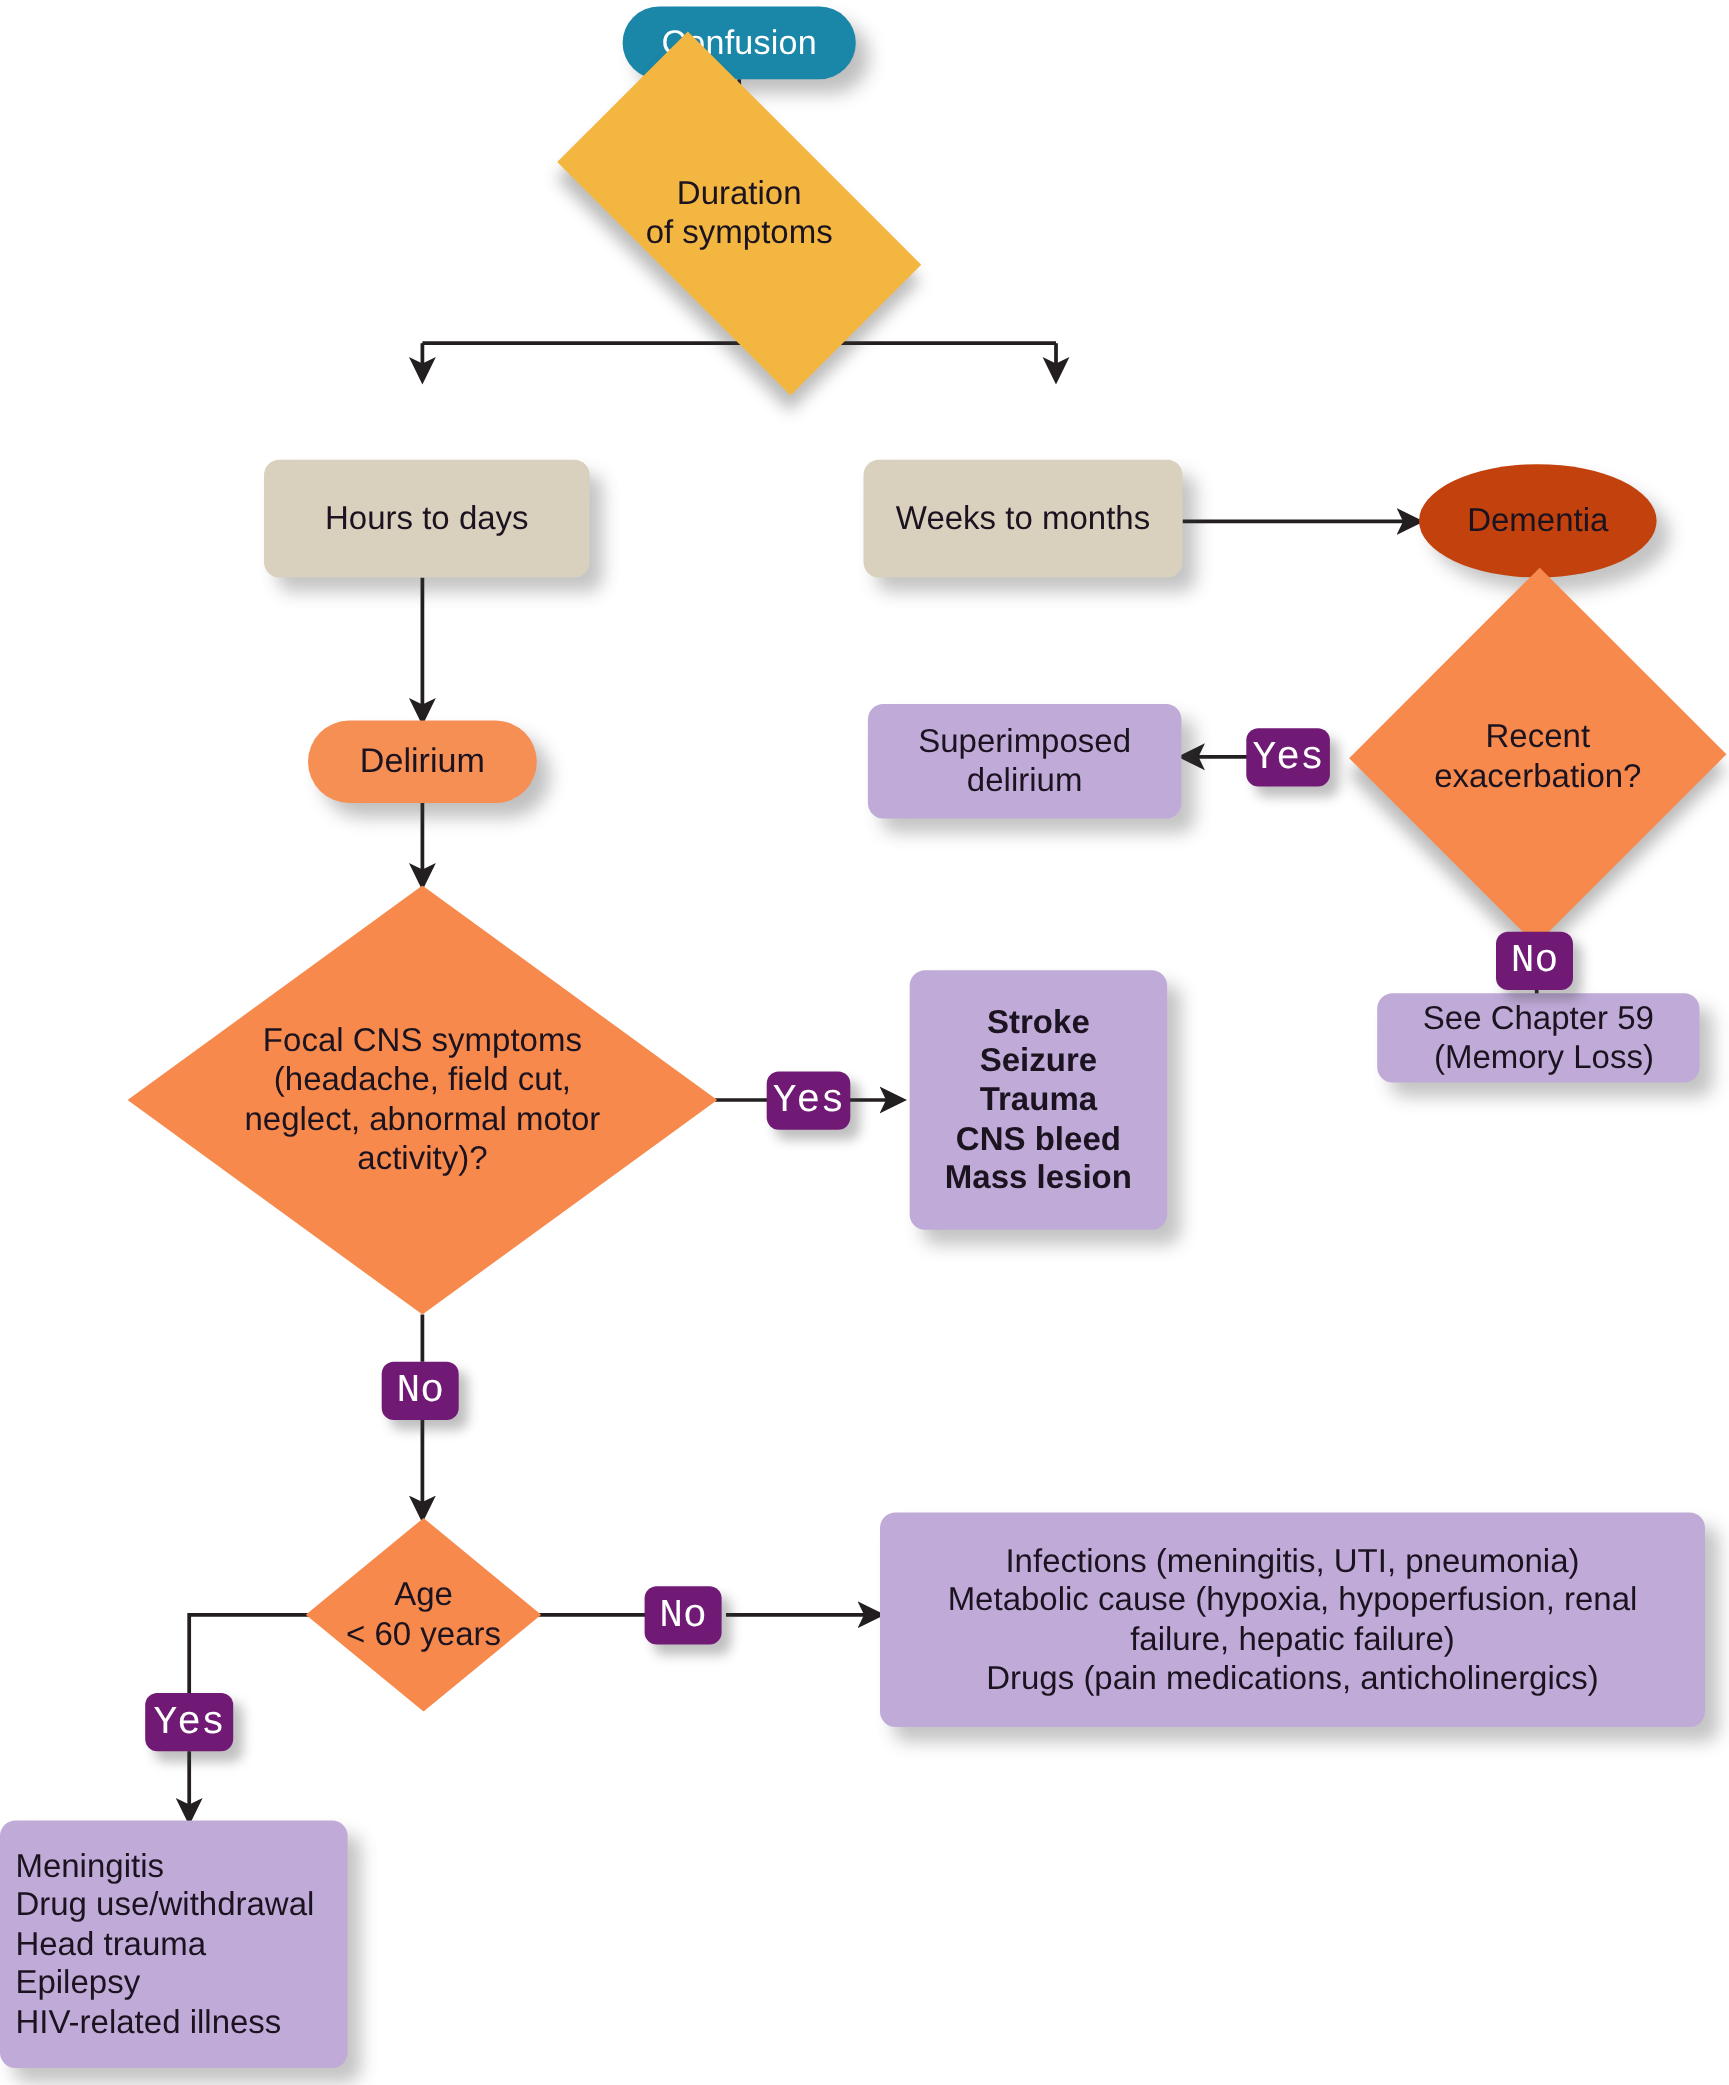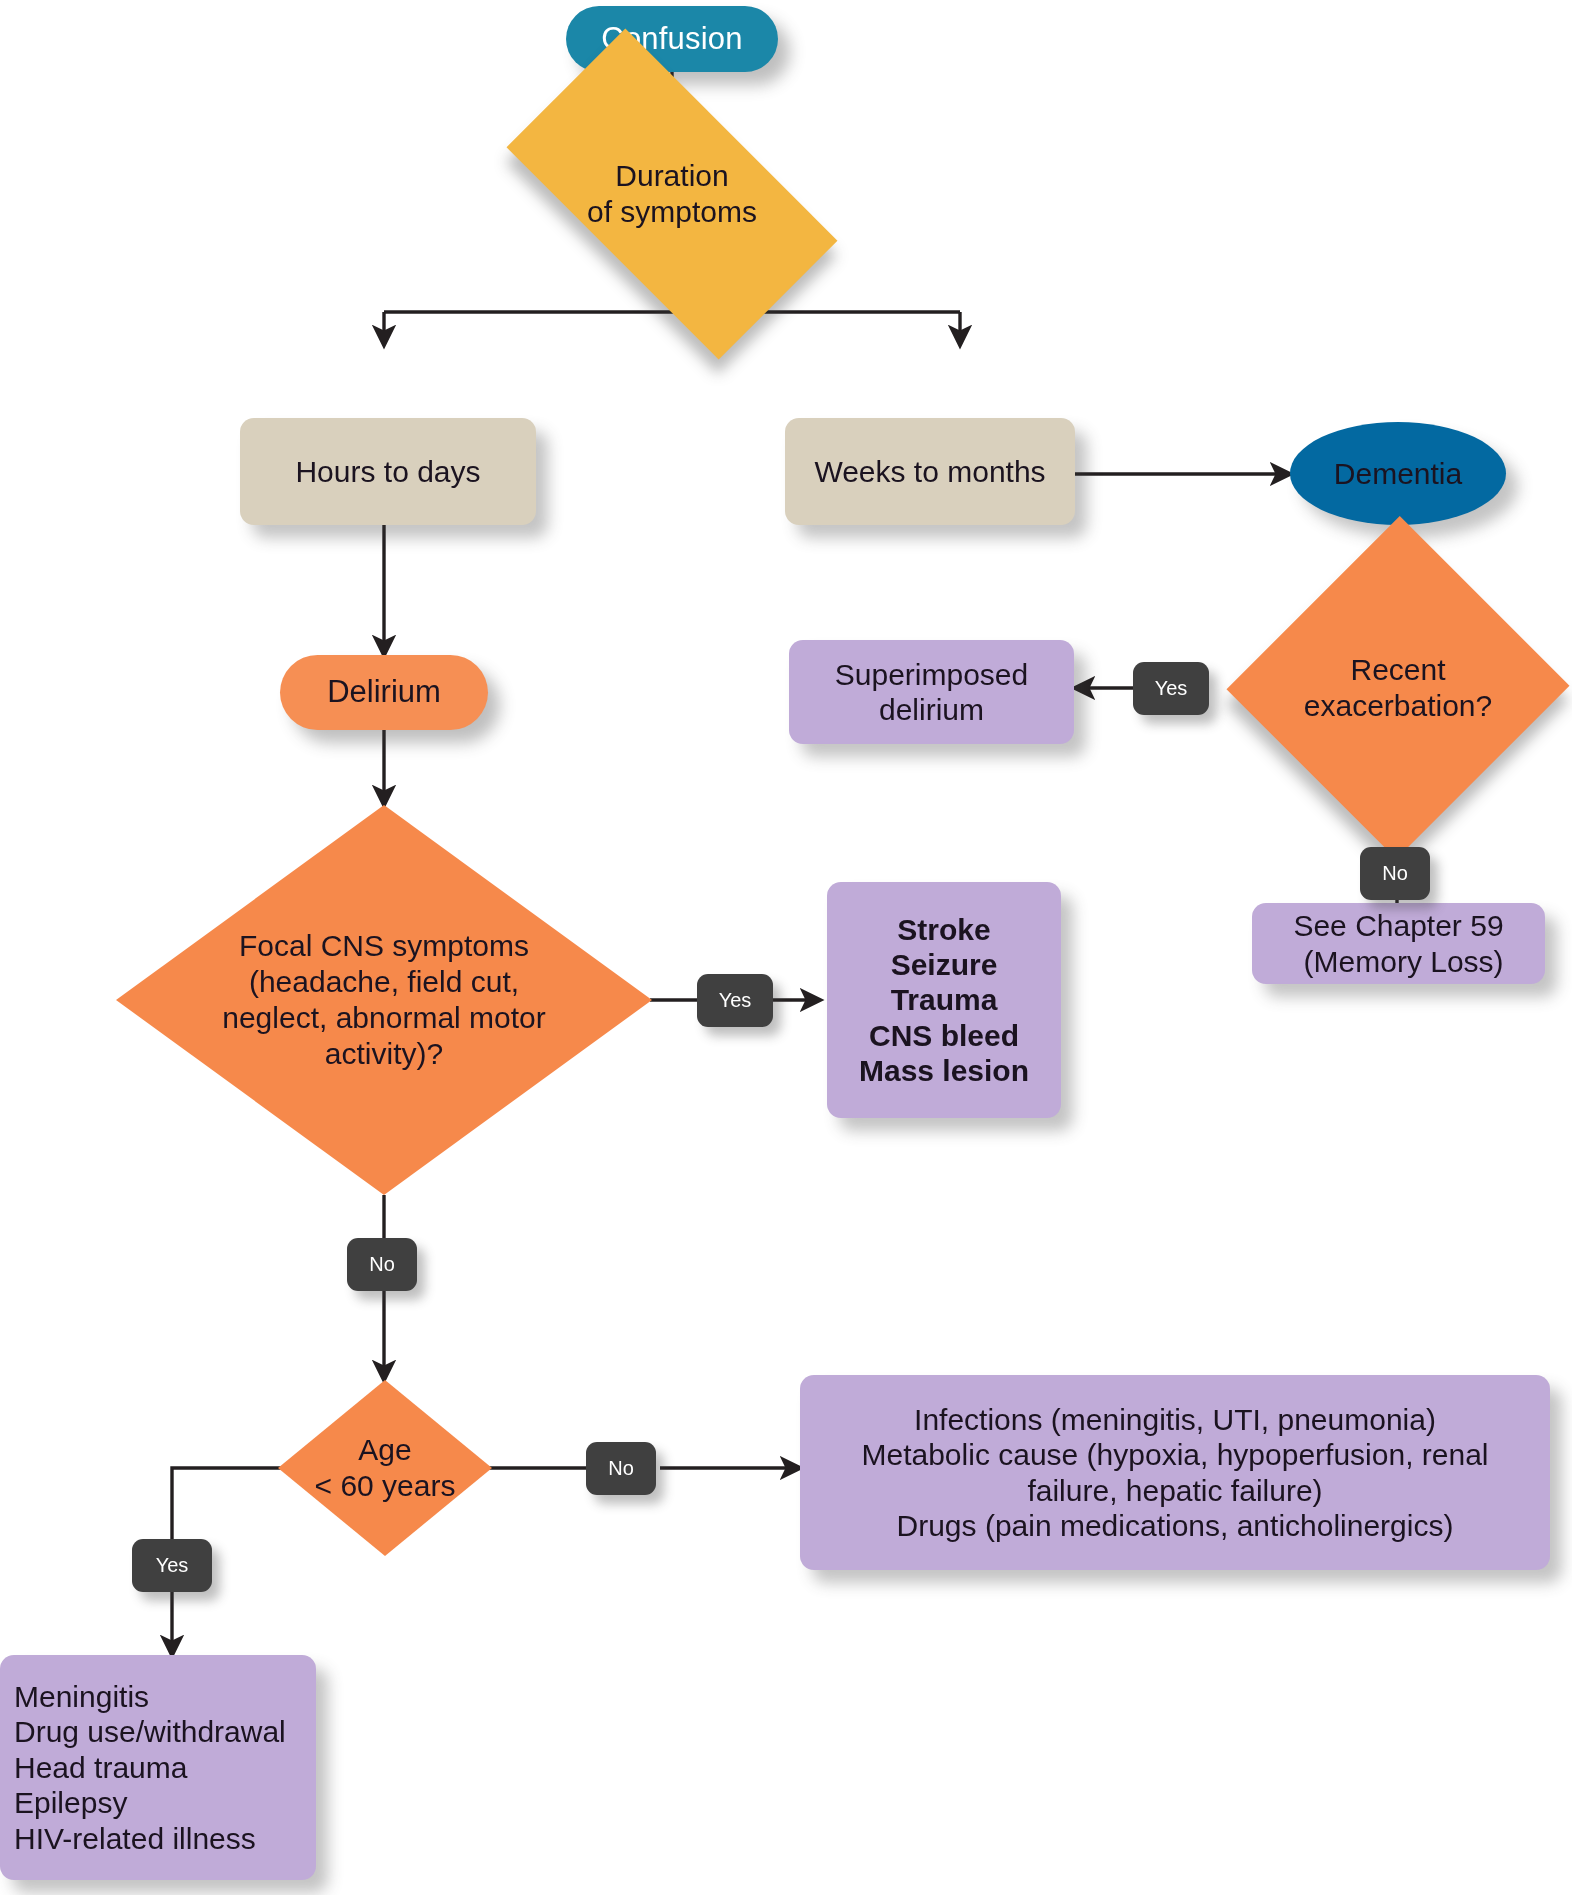--- a/index.html
+++ b/index.html
@@ -26,44 +26,44 @@
   }
 
   
   .box{
     border-radius:14px;font-size:30px;
     box-shadow:12px 13px 15px rgba(60,60,60,.30);
   }
   .box-beige{background:#d9d0bd;color:#1b1320;}
   .box-purple{background:#c0abd8;color:#1b1320;}
   .ellipse-beige{
-    background:#0369a1;color:#1b1320;border-radius:50%/50%;font-size:30px;
+    background:#c2410c;color:#1b1320;border-radius:50%/50%;font-size:30px;
     box-shadow:12px 13px 15px rgba(60,60,60,.30);
   }
 
   
   .diamond{
     position:absolute;display:flex;align-items:center;justify-content:center;
     text-align:center;z-index:3;
   }
   .diamond .dshape{
     position:absolute;left:0;top:0;width:100%;height:100%;
     transform:rotate(45deg);
     box-shadow:10px 11px 14px rgba(60,60,60,.34);
   }
   .diamond .dlabel{position:relative;z-index:2;padding:0 6px;line-height:1.2;}
   .d-yellow .dshape{background:#f3b641;}
   .d-orange .dshape{background:#f6894b;}
   .diamond .dlabel{font-size:30px;color:#1b1320;}
 
   
   .badge{
-    position:absolute;background:#404040;color:#ffffff;border-radius:11px;
-    font-size:20px;display:flex;align-items:center;justify-content:center;
-    box-shadow:8px 9px 11px rgba(60,60,60,.33);z-index:5;
+    position:absolute;background:#701a75;color:#ffffff;border-radius:11px;
+    font-size:36px;display:flex;align-items:center;justify-content:center;
+    box-shadow:8px 9px 11px rgba(60,60,60,.33);z-index:5;font-family:Liberation Mono, monospace;
   }
 
   .multiline{white-space:pre-line;}
   .left-align{justify-content:flex-start;text-align:left;padding-left:14px;}
 </style>
 </head>
 <body>
 
 <div id="canvas">
 

